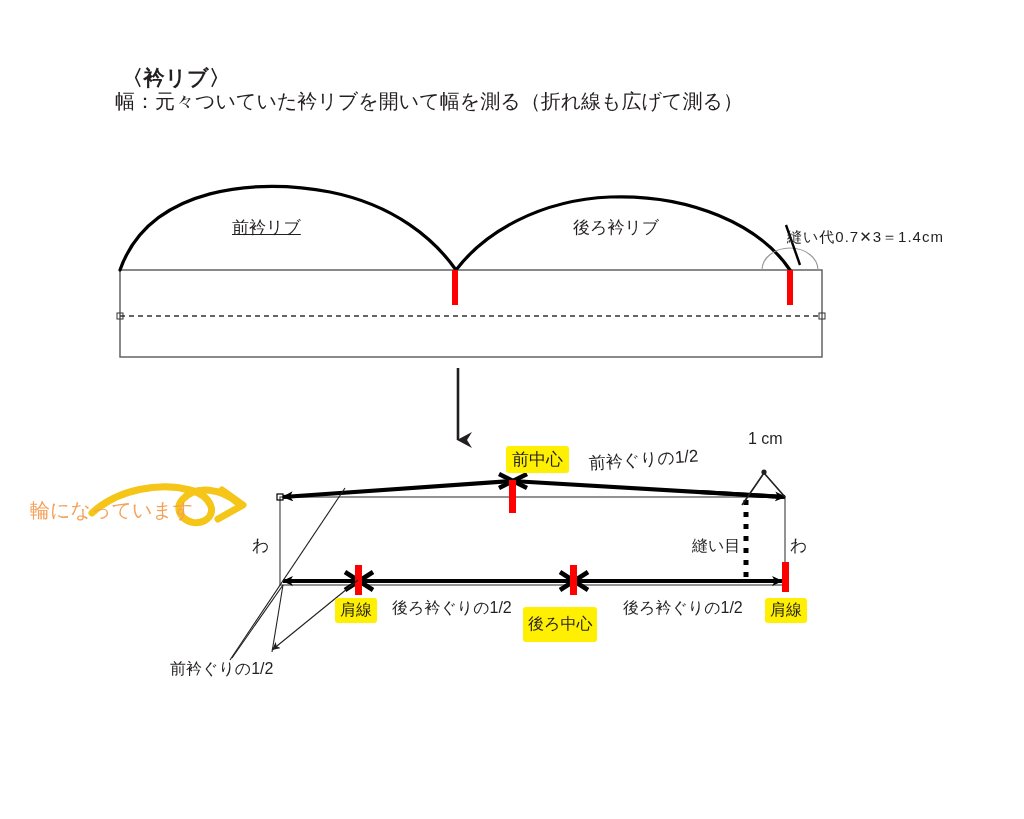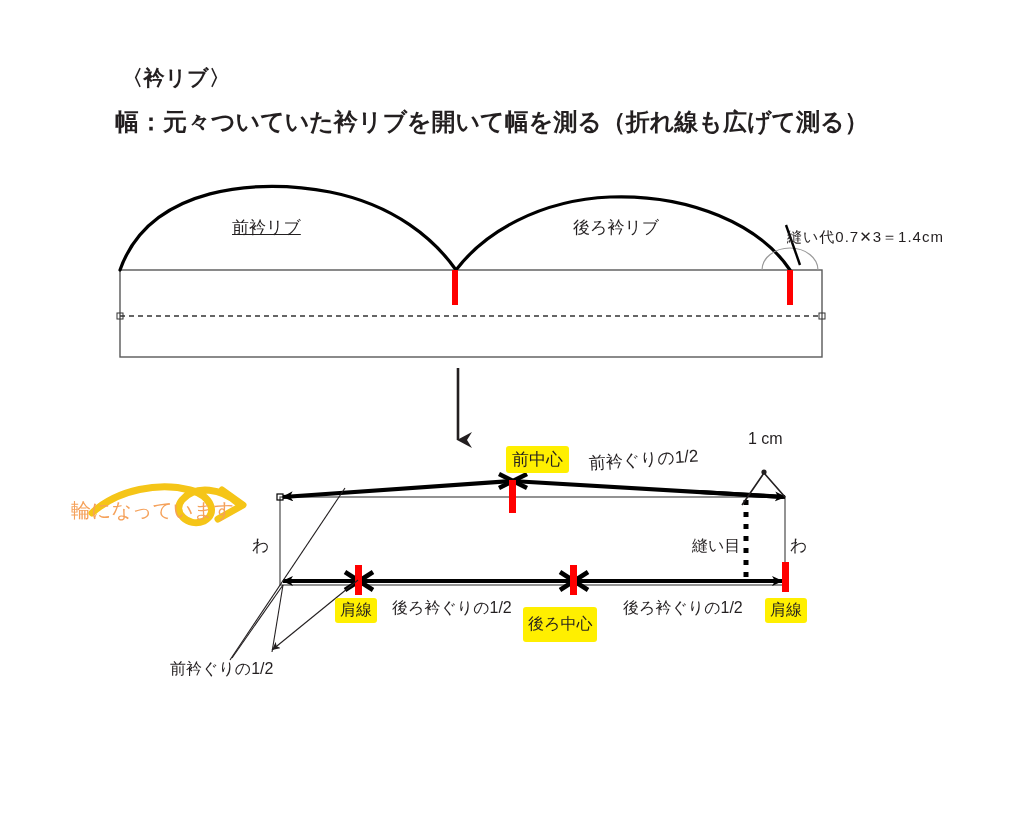--- a/index.html
+++ b/index.html
@@ -119,31 +119,31 @@
 
     <g>
       <path d="M92,513 C 118,489 160,482 190,490 C 212,496 218,514 204,521
                C 188,528 172,512 182,500 C 196,484 222,489 238,503" fill="none" stroke="#f5c518" stroke-width="7" stroke-linecap="round"></path>
       <path d="M222,490 L243,505 L218,519" fill="none" stroke="#f5c518" stroke-width="7" stroke-linecap="round" stroke-linejoin="round"></path>
     </g>
   </svg>
 
   <div style="position:absolute; left:122px; top:64px; font-size:21px; font-weight:bold; letter-spacing:0.5px;">〈衿リブ〉</div>
 
-  <div style="position:absolute; left:115px; top:106px; font-size:24px; white-space:nowrap;font-weight:bold;">幅：元々ついていた衿リブを開いて幅を測る（折れ線も広げて測る）</div>
+  <div style="position:absolute; left:115px; top:88px; font-size:20px; white-space:nowrap;">幅：元々ついていた衿リブを開いて幅を測る（折れ線も広げて測る）</div>
 
 
   <div style="position:absolute; left:232px; top:216px; font-size:17px;text-decoration:underline;">前衿リブ</div>
 
   <div style="position:absolute; left:573px; top:216px; font-size:17px;">後ろ衿リブ</div>
 
   <div style="position:absolute; left:787px; top:228px; font-size:15px; white-space:nowrap; letter-spacing:1px;">縫い代0.7✕3＝1.4cm</div>
 
 
-  <div style="position:absolute; left:30px; top:497px; font-size:20px; color:#f5a15a; white-space:nowrap;margin-left:41px;">輪になっています</div>
+  <div style="position:absolute; left:30px; top:497px; font-size:20px; color:#f5a15a; white-space:nowrap;">輪になっています</div>
 
   <div style="position:absolute; left:252px; top:534px; font-size:17px;">わ</div>
 
   <div style="position:absolute; left:790px; top:534px; font-size:17px;">わ</div>
 
   <div class="hl" style="position:absolute; left:506px; top:446px; font-size:17px; padding:2px 6px; border-radius:3px;">前中心</div>
 
   <div style="position:absolute; left:588px; top:452px; font-size:17px; white-space:nowrap; transform:rotate(-4deg); transform-origin:left top;">前衿ぐりの1/2</div>
 
   <div style="position:absolute; left:748px; top:430px; font-size:16px; white-space:nowrap;">1 cm</div>

